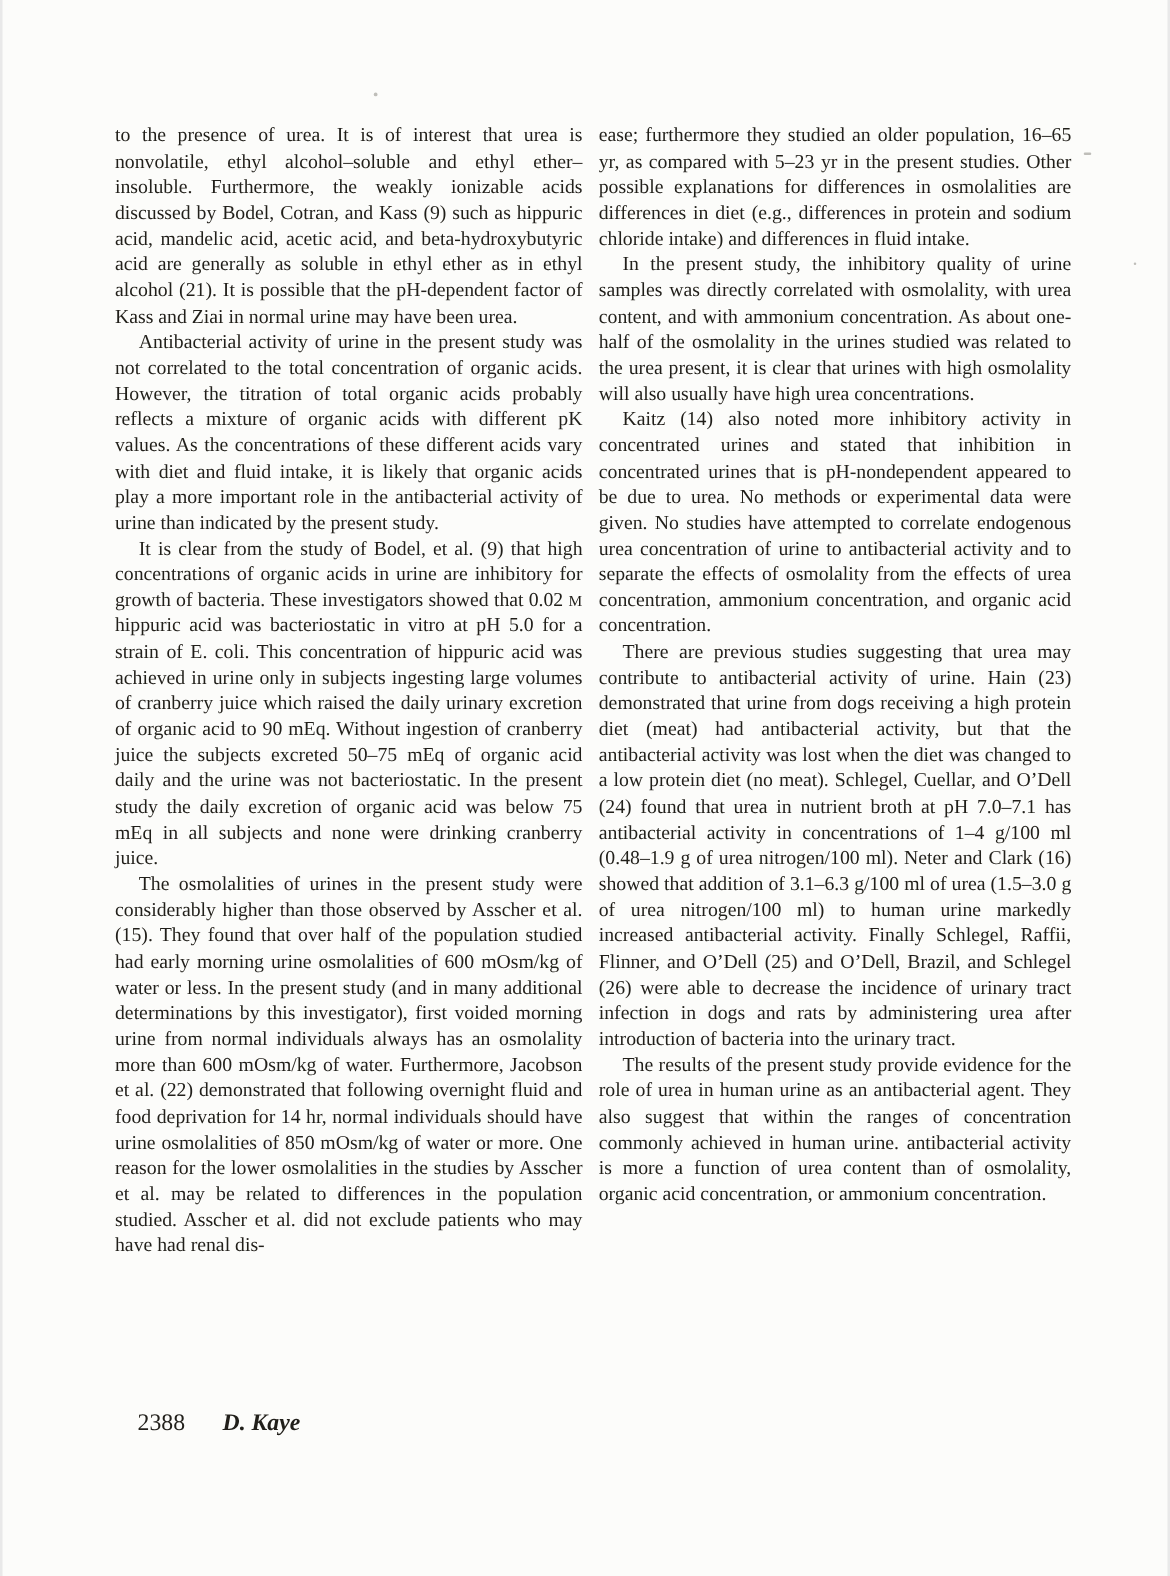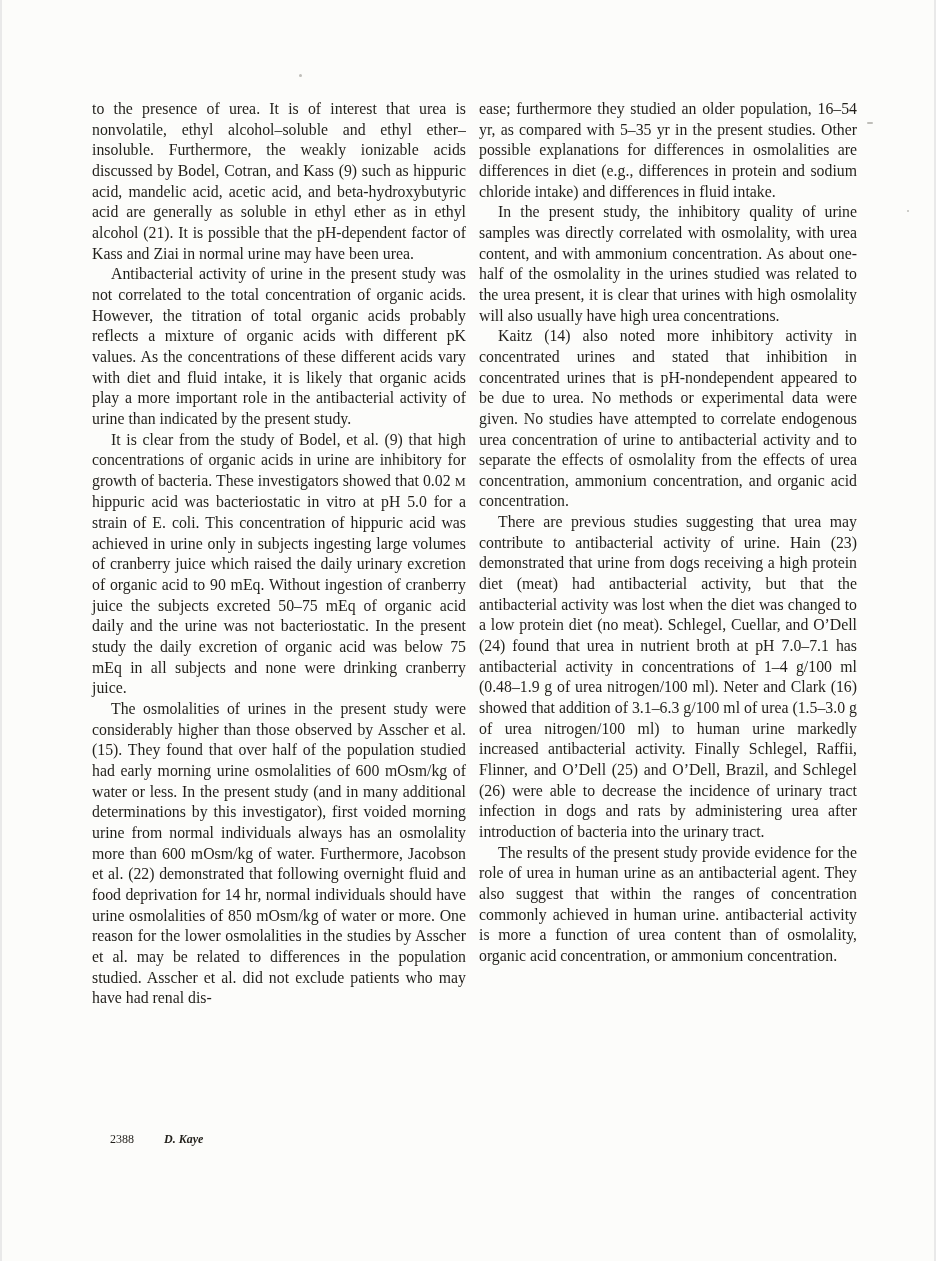--- a/index.html
+++ b/index.html
@@ -23,21 +23,21 @@
   .col-left  { left: 90px;  width: 374px; }
   .col-right { left: 477px; width: 378px; }
   .para { margin: 0; padding: 0; }
   .indent { text-indent: 19px; }
   .italic { }
   .sc { font-size: 0.78em; letter-spacing: 0.3px; }
   .footer {
     position: absolute;
     left: 108px;
     top: 1129px;
-    font-size: 12px;
+    font-size: 19px;
     line-height: 20px;
     background: #fcfcfa;
   }
   .footer .author {
     font-style: italic;
     font-weight: 600;
     margin-left: 30px;
   }
   .speck {
     position: absolute;
@@ -55,21 +55,21 @@
 <div class="page">
 
   <div class="col col-left">
     <p class="para">to the presence of urea. It is of interest that urea is nonvolatile, ethyl alcohol–soluble and ethyl ether–insoluble. Furthermore, the weakly ionizable acids discussed by Bodel, Cotran, and Kass (9) such as hippuric acid, mandelic acid, acetic acid, and beta-hydroxybutyric acid are generally as soluble in ethyl ether as in ethyl alcohol (21). It is possible that the pH-dependent factor of Kass and Ziai in normal urine may have been urea.</p>
     <p class="para indent">Antibacterial activity of urine in the present study was not correlated to the total concentration of organic acids. However, the titration of total organic acids probably reflects a mixture of organic acids with different pK values. As the concentrations of these different acids vary with diet and fluid intake, it is likely that organic acids play a more important role in the antibacterial activity of urine than indicated by the present study.</p>
     <p class="para indent"><span>It is clear from the study of Bodel, et al. (9) that high concentrations of organic acids in urine are inhibitory for growth of bacteria. These investigators showed that 0.02 </span><span class="sc">M</span><span> hippuric acid was bacteriostatic in vitro at pH 5.0 for a strain of </span><span class="italic">E. coli.</span><span> This concentration of hippuric acid was achieved in urine only in subjects ingesting large volumes of cranberry juice which raised the daily urinary excretion of organic acid to 90 mEq. Without ingestion of cranberry juice the subjects excreted 50–75 mEq of organic acid daily and the urine was not bacteriostatic. In the present study the daily excretion of organic acid was below 75 mEq in all subjects and none were drinking cranberry juice.</span></p>
     <p class="para indent">The osmolalities of urines in the present study were considerably higher than those observed by Asscher et al. (15). They found that over half of the population studied had early morning urine osmolalities of 600 mOsm/kg of water or less. In the present study (and in many additional determinations by this investigator), first voided morning urine from normal individuals always has an osmolality more than 600 mOsm/kg of water. Furthermore, Jacobson et al. (22) demonstrated that following overnight fluid and food deprivation for 14 hr, normal individuals should have urine osmolalities of 850 mOsm/kg of water or more. One reason for the lower osmolalities in the studies by Asscher et al. may be related to differences in the population studied. Asscher et al. did not exclude patients who may have had renal dis-</p>
   </div>
 
   <div class="col col-right">
-    <p class="para">ease; furthermore they studied an older population, 16–54 yr, as compared with 5–35 yr in the present studies. Other possible explanations for differences in osmolalities are differences in diet (e.g., differences in protein and sodium chloride intake) and differences in fluid intake.</p>
+    <p class="para">ease; furthermore they studied an older population, 16–65 yr, as compared with 5–23 yr in the present studies. Other possible explanations for differences in osmolalities are differences in diet (e.g., differences in protein and sodium chloride intake) and differences in fluid intake.</p>
     <p class="para indent">In the present study, the inhibitory quality of urine samples was directly correlated with osmolality, with urea content, and with ammonium concentration. As about one-half of the osmolality in the urines studied was related to the urea present, it is clear that urines with high osmolality will also usually have high urea concentrations.</p>
     <p class="para indent">Kaitz (14) also noted more inhibitory activity in concentrated urines and stated that inhibition in concentrated urines that is pH-nondependent appeared to be due to urea. No methods or experimental data were given. No studies have attempted to correlate endogenous urea concentration of urine to antibacterial activity and to separate the effects of osmolality from the effects of urea concentration, ammonium concentration, and organic acid concentration.</p>
     <p class="para indent">There are previous studies suggesting that urea may contribute to antibacterial activity of urine. Hain (23) demonstrated that urine from dogs receiving a high protein diet (meat) had antibacterial activity, but that the antibacterial activity was lost when the diet was changed to a low protein diet (no meat). Schlegel, Cuellar, and O’Dell (24) found that urea in nutrient broth at pH 7.0–7.1 has antibacterial activity in concentrations of 1–4 g/100 ml (0.48–1.9 g of urea nitrogen/100 ml). Neter and Clark (16) showed that addition of 3.1–6.3 g/100 ml of urea (1.5–3.0 g of urea nitrogen/100 ml) to human urine markedly increased antibacterial activity. Finally Schlegel, Raffii, Flinner, and O’Dell (25) and O’Dell, Brazil, and Schlegel (26) were able to decrease the incidence of urinary tract infection in dogs and rats by administering urea after introduction of bacteria into the urinary tract.</p>
     <p class="para indent">The results of the present study provide evidence for the role of urea in human urine as an antibacterial agent. They also suggest that within the ranges of concentration commonly achieved in human urine. antibacterial activity is more a function of urea content than of osmolality, organic acid concentration, or ammonium concentration.</p>
   </div>
 
   <div class="footer">
     <span>2388</span><span class="author">D. Kaye</span>
   </div>
 

